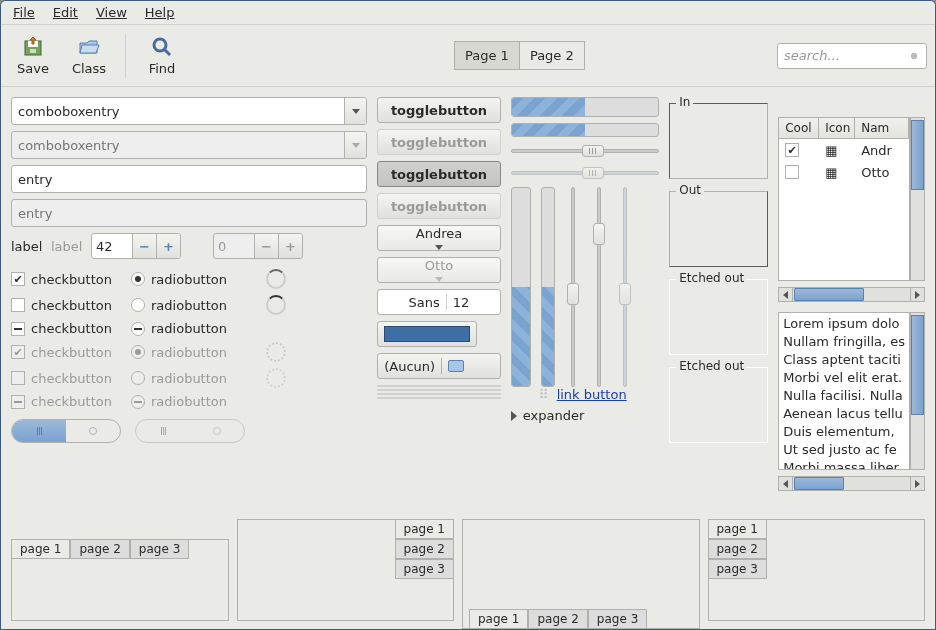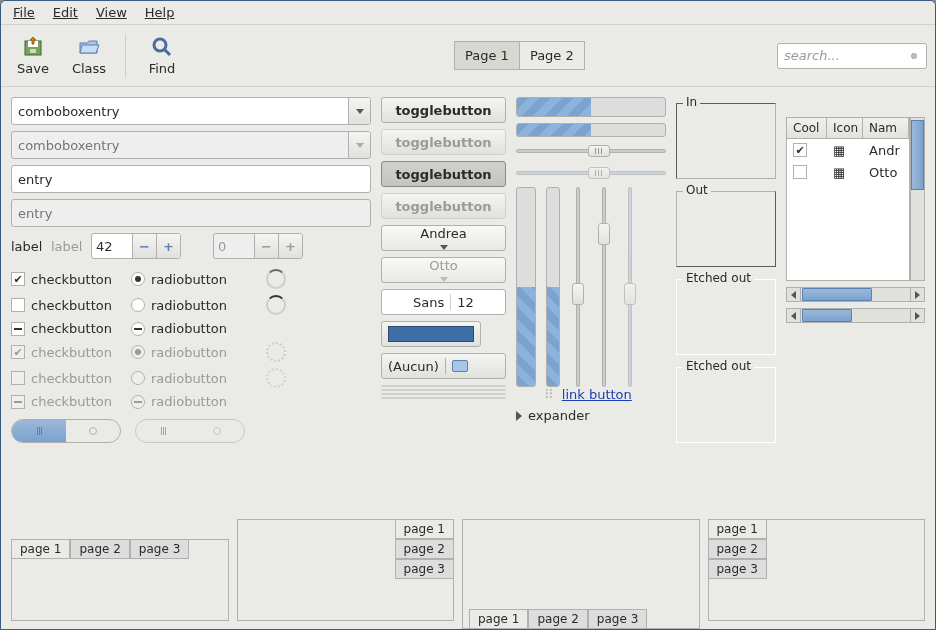--- a/index.html
+++ b/index.html
@@ -461,20 +461,34 @@
       <div class="sb-h">
         <div class="ar">
             <div class="tri-l"></div>
           </div>
         <div class="hthumb" style="left:15px;width:70px;"></div>
         <div class="ar r">
             <div class="tri-r"></div>
           </div>
       </div>
 
+      <div style="display:flex;margin-top:4px;">
+        <div class="textv" style="flex:1;white-space:pre;">Lorem ipsum dolo
+Nullam fringilla, es
+Class aptent taciti
+Morbi vel elit erat.
+Nulla facilisi. Nulla
+Aenean lacus tellu
+Duis elementum,
+Ut sed justo ac fe
+Morbi massa liber</div>
+        <div class="sb-v" style="height:158px">
+            <div class="vthumb2" style="top:2px;height:100px;"></div>
+          </div>
+      </div>
       <div class="sb-h">
         <div class="ar">
             <div class="tri-l"></div>
           </div>
         <div class="hthumb" style="left:15px;width:50px;"></div>
         <div class="ar r">
             <div class="tri-r"></div>
           </div>
       </div>
     </div>

